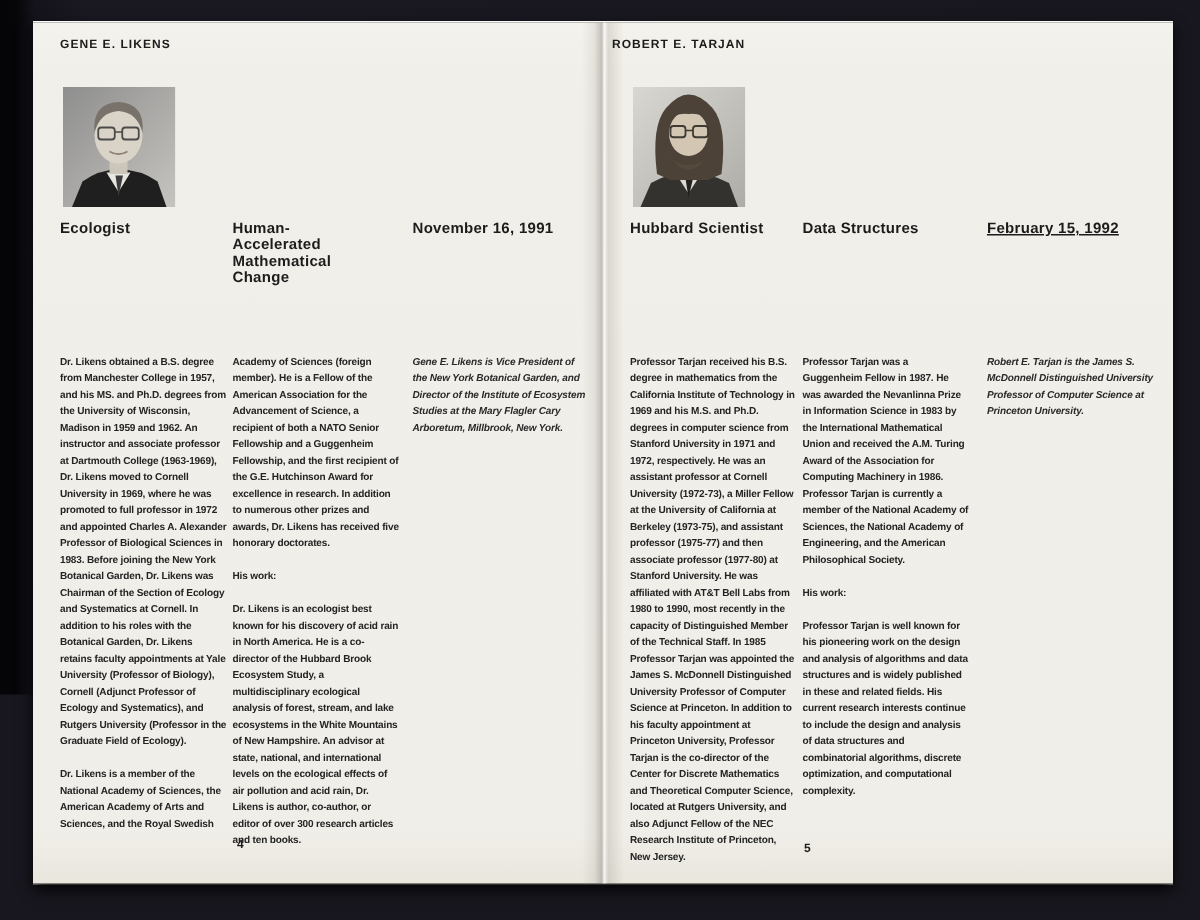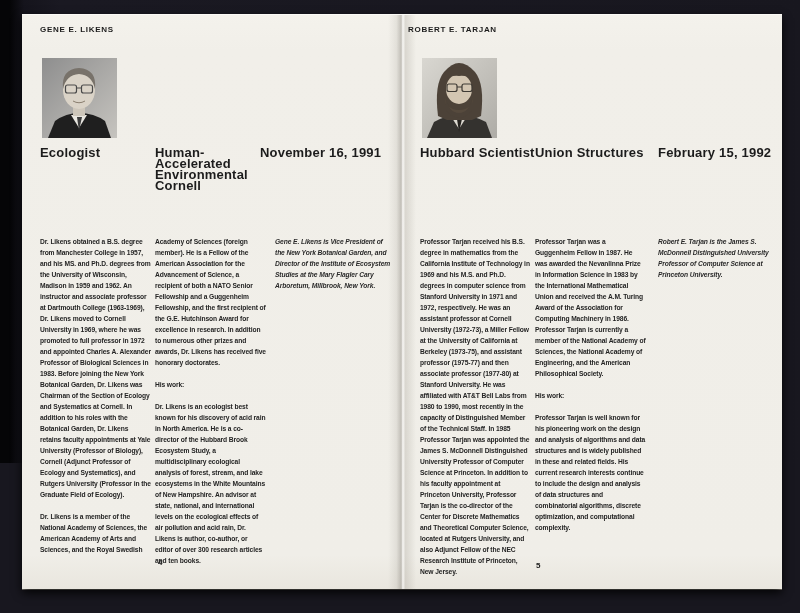--- a/index.html
+++ b/index.html
@@ -24,21 +24,21 @@
     background:linear-gradient(90deg, rgba(0,0,0,0) 0%, rgba(95,90,78,0.10) 30%,
       rgba(70,64,54,0.28) 47%, rgba(255,255,255,0.55) 53%,
       rgba(110,104,92,0.18) 62%, rgba(0,0,0,0) 100%);
   }
   .person-name {
     position:absolute; font-size:8px; font-weight:700; letter-spacing:0.7px;
     color:#1b1b1b; white-space:nowrap;
   }
   .photo { position:absolute; width:75px; height:80px; overflow:hidden; }
   .meta-label {
-    position:absolute; font-size:13px; font-weight:700; color:#1c1c1c;
+    position:absolute; font-size:10px; font-weight:700; color:#1c1c1c;
     line-height:11px; letter-spacing:0.2px;
   }
   .topic { width:82px; }
   .body-col {
     position:absolute; width:111px;
     font-size:6.7px; font-weight:700; line-height:11px;
     letter-spacing:-0.1px; color:#242424; text-align:left;
   }
   .body-col p { margin:0 0 11px 0; }
   .body-col p:last-child { margin-bottom:0; }
@@ -71,22 +71,22 @@
         <ellipse cx="37" cy="32" rx="16" ry="19" fill="#dad3c7"></ellipse>
         <path d="M21 31 Q19 11 37 10 Q55 11 53 31 Q50 17 37 16 Q24 17 21 31 Z" fill="#78726a"></path>
         <rect x="23.5" y="27" width="11" height="8" rx="2" fill="none" stroke="#4a4a4a" stroke-width="1.2"></rect>
         <rect x="39.5" y="27" width="11" height="8" rx="2" fill="none" stroke="#4a4a4a" stroke-width="1.2"></rect>
         <line x1="34.5" y1="30" x2="39.5" y2="30" stroke="#4a4a4a" stroke-width="1"></line>
         <path d="M31 43 Q37 46.5 43 43" stroke="#8a7f70" stroke-width="1" fill="none"></path>
       </svg>
     </div>
 
     <div class="meta-label" style="left:18px; top:132px;">Ecologist</div>
-    <div class="meta-label topic" style="left:133px; top:132px;">Human-Accelerated Environmental Cornell</div>
-    <div class="meta-label" style="left:238px; top:132px;">November 16, 1991</div>
+    <div class="meta-label topic" style="left:133px; top:132px;">Human-Accelerated Mathematical Change</div>
+    <div class="meta-label" style="left:253px; top:132px;">November 16, 1991</div>
 
     <div class="body-col" style="left:18px; top:221px;">
       <p>Dr. Likens obtained a B.S. degree from Manchester College in 1957, and his MS. and Ph.D. degrees from the University of Wisconsin, Madison in 1959 and 1962. An instructor and associate professor at Dartmouth College (1963-1969), Dr. Likens moved to Cornell University in 1969, where he was promoted to full professor in 1972 and appointed Charles A. Alexander Professor of Biological Sciences in 1983. Before joining the New York Botanical Garden, Dr. Likens was Chairman of the Section of Ecology and Systematics at Cornell. In addition to his roles with the Botanical Garden, Dr. Likens retains faculty appointments at Yale University (Professor of Biology), Cornell (Adjunct Professor of Ecology and Systematics), and Rutgers University (Professor in the Graduate Field of Ecology).</p>
       <p>Dr. Likens is a member of the National Academy of Sciences, the American Academy of Arts and Sciences, and the Royal Swedish</p>
     </div>
 
     <div class="body-col" style="left:133px; top:221px;">
       <p>Academy of Sciences (foreign member). He is a Fellow of the American Association for the Advancement of Science, a recipient of both a NATO Senior Fellowship and a Guggenheim Fellowship, and the first recipient of the G.E. Hutchinson Award for excellence in research. In addition to numerous other prizes and awards, Dr. Likens has received five honorary doctorates.</p>
       <p>His work:</p>
       <p>Dr. Likens is an ecologist best known for his discovery of acid rain in North America. He is a co-director of the Hubbard Brook Ecosystem Study, a multidisciplinary ecological analysis of forest, stream, and lake ecosystems in the White Mountains of New Hampshire. An advisor at state, national, and international levels on the ecological effects of air pollution and acid rain, Dr. Likens is author, co-author, or editor of over 300 research articles and ten books.</p>
@@ -119,22 +119,22 @@
         <path d="M23 36 Q23 58 37 58 Q51 58 51 36 Q51 52 37 52 Q23 52 23 36 Z" fill="#564a3d"></path>
         <path d="M24 40 Q27 55 37 55 Q47 55 50 40 L50 52 Q44 60 37 60 Q30 60 24 52 Z" fill="#4c4238"></path>
         <path d="M22 22 Q29 17 37 18 Q45 17 52 22 L52 16 Q44 9 37 9 Q30 9 22 16 Z" fill="#4c4238"></path>
         <rect x="25" y="26" width="10" height="7.5" rx="2" fill="none" stroke="#3e3a34" stroke-width="1.2"></rect>
         <rect x="40" y="26" width="10" height="7.5" rx="2" fill="none" stroke="#3e3a34" stroke-width="1.2"></rect>
         <line x1="35" y1="29" x2="40" y2="29" stroke="#3e3a34" stroke-width="1"></line>
       </svg>
     </div>
 
     <div class="meta-label" style="left:398px; top:132px;">Hubbard Scientist</div>
-    <div class="meta-label" style="left:513px; top:132px;">Union Structures</div>
-    <div class="meta-label" style="left:636px; top:132px;">February 15, 1992</div>
+    <div class="meta-label" style="left:513px; top:132px;">Data Structures</div>
+    <div class="meta-label" style="left:636px; top:132px;text-decoration:underline;">February 15, 1992</div>
 
     <div class="body-col" style="left:398px; top:221px;">
       <p>Professor Tarjan received his B.S. degree in mathematics from the California Institute of Technology in 1969 and his M.S. and Ph.D. degrees in computer science from Stanford University in 1971 and 1972, respectively. He was an assistant professor at Cornell University (1972-73), a Miller Fellow at the University of California at Berkeley (1973-75), and assistant professor (1975-77) and then associate professor (1977-80) at Stanford University. He was affiliated with AT&amp;T Bell Labs from 1980 to 1990, most recently in the capacity of Distinguished Member of the Technical Staff. In 1985 Professor Tarjan was appointed the James S. McDonnell Distinguished University Professor of Computer Science at Princeton. In addition to his faculty appointment at Princeton University, Professor Tarjan is the co-director of the Center for Discrete Mathematics and Theoretical Computer Science, located at Rutgers University, and also Adjunct Fellow of the NEC Research Institute of Princeton, New Jersey.</p>
     </div>
 
     <div class="body-col" style="left:513px; top:221px;">
       <p>Professor Tarjan was a Guggenheim Fellow in 1987. He was awarded the Nevanlinna Prize in Information Science in 1983 by the International Mathematical Union and received the A.M. Turing Award of the Association for Computing Machinery in 1986. Professor Tarjan is currently a member of the National Academy of Sciences, the National Academy of Engineering, and the American Philosophical Society.</p>
       <p>His work:</p>
       <p>Professor Tarjan is well known for his pioneering work on the design and analysis of algorithms and data structures and is widely published in these and related fields. His current research interests continue to include the design and analysis of data structures and combinatorial algorithms, discrete optimization, and computational complexity.</p>
     </div>

